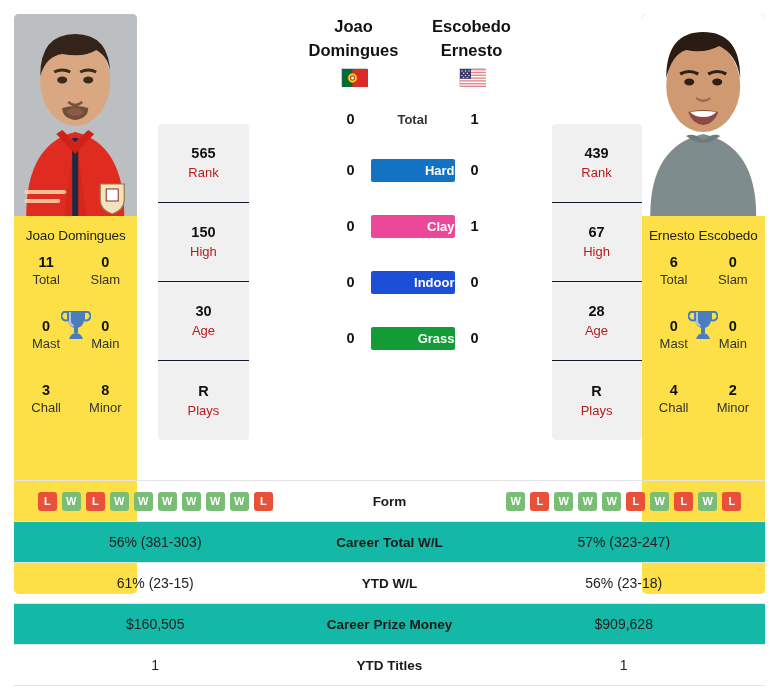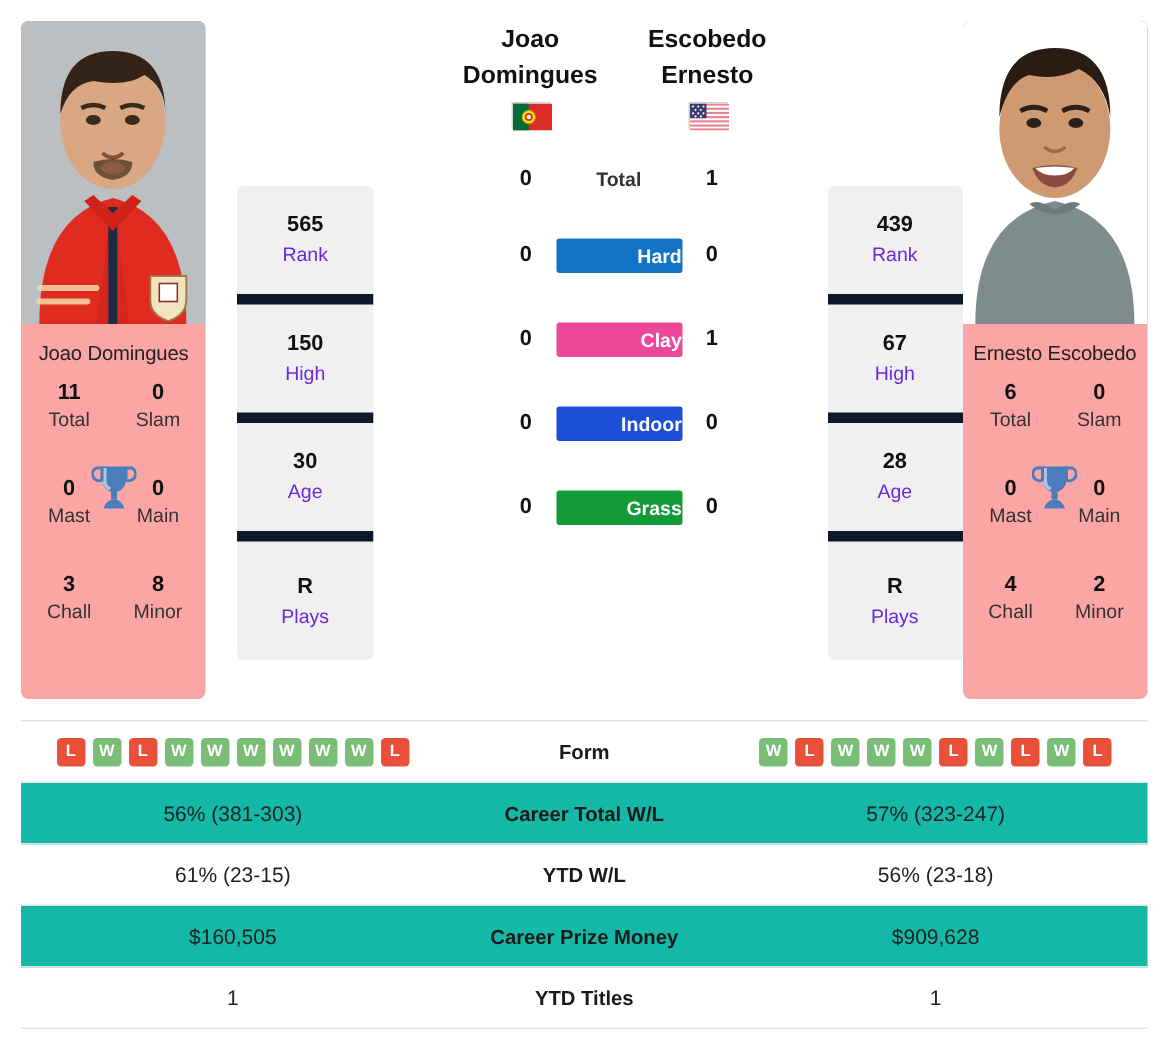--- a/index.html
+++ b/index.html
@@ -18,26 +18,26 @@
   .top-area {
     display: flex;
     align-items: flex-start;
     padding: 14px 14px 0 14px;
     height: 466px;
   }
 
   
   .player-panel {
     width: 159px;
-    background: #fca5a5;
+    background: #fde047;
     border-radius: 5px;
     overflow: hidden;
     display: flex;
     flex-direction: column;
-    height: 452px;
+    height: 580px;
   }
   .player-photo {
     width: 100%;
     height: 202px;
     position: relative;
     overflow: hidden;
     background: #b9bcbe;
   }
   .player-photo svg { display: block; width: 100%; height: 100%; }
 
@@ -80,25 +80,25 @@
     background: #f0f0f0;
     border-radius: 4px;
     overflow: hidden;
   }
   .rank-cell {
     height: 56px;
     display: flex;
     flex-direction: column;
     align-items: center;
     justify-content: center;
-    border-bottom: 7px solid #0f172a;
+    border-bottom: 1px solid #0f172a;
   }
   .rank-cell:last-child { border-bottom: none; }
   .rank-cell .v { font-size: 14.5px; font-weight: bold; color: #111; line-height: 19px; }
-  .rank-cell .l { font-size: 13px; color: #6d28d9; line-height: 19px; }
+  .rank-cell .l { font-size: 13px; color: #b91c1c; line-height: 19px; }
   .rank-card.tall .rank-cell { height: 79px; }
 
   
   .center-col {
     flex: 1;
     display: flex;
     flex-direction: column;
     align-items: center;
     padding-top: 0;
     padding-left: 46px;

